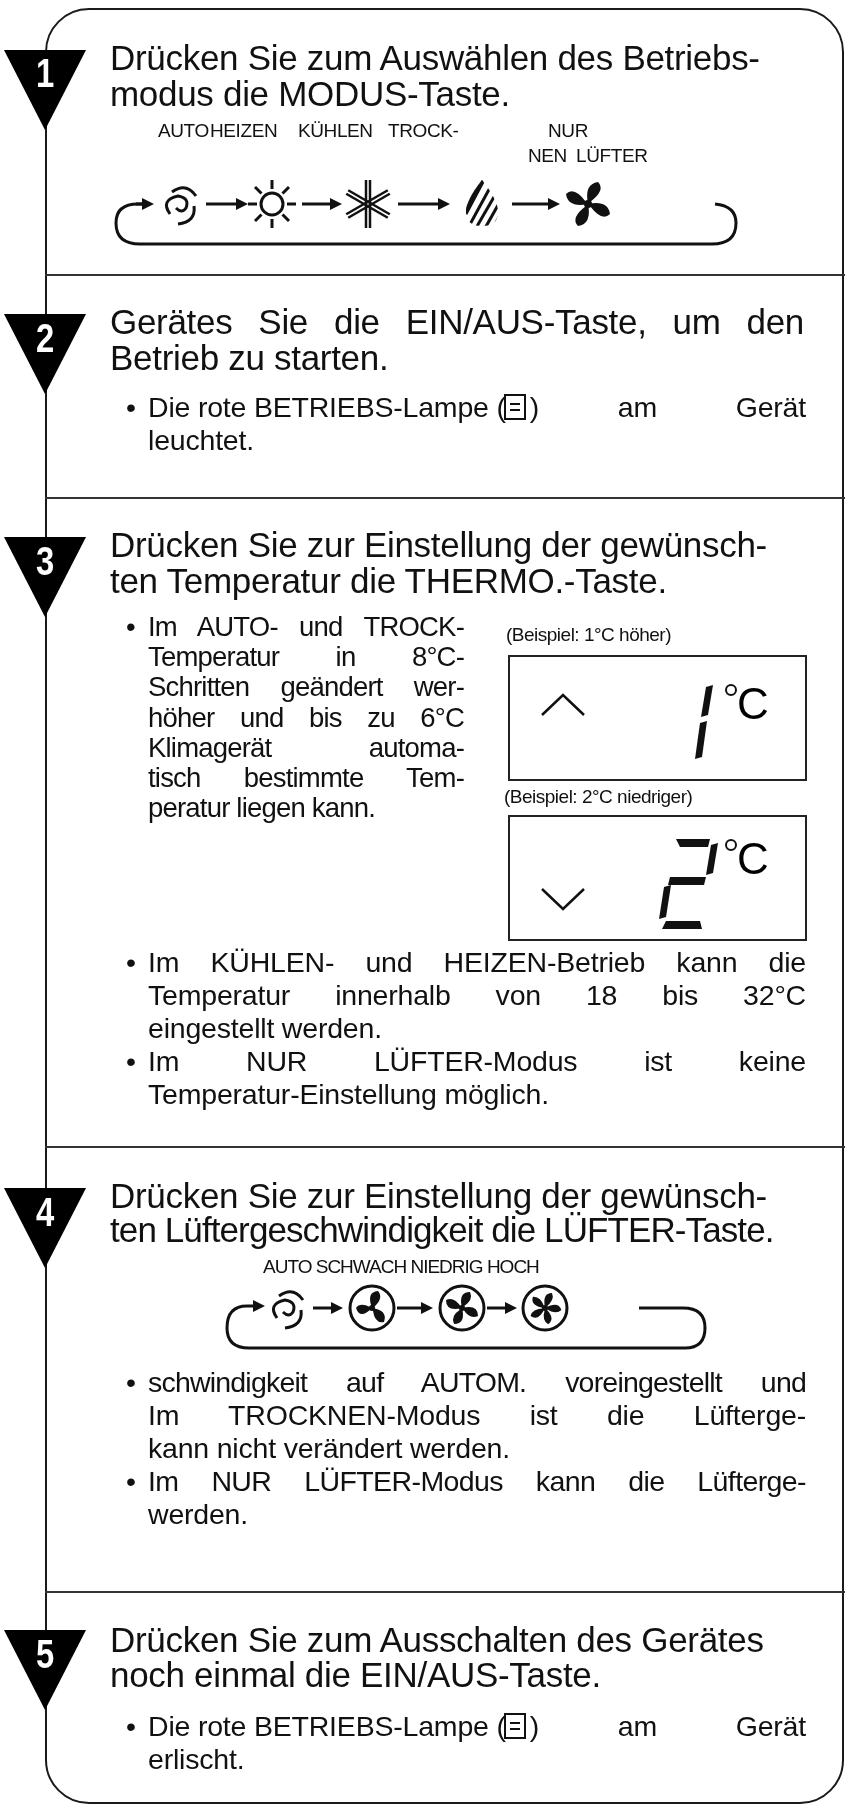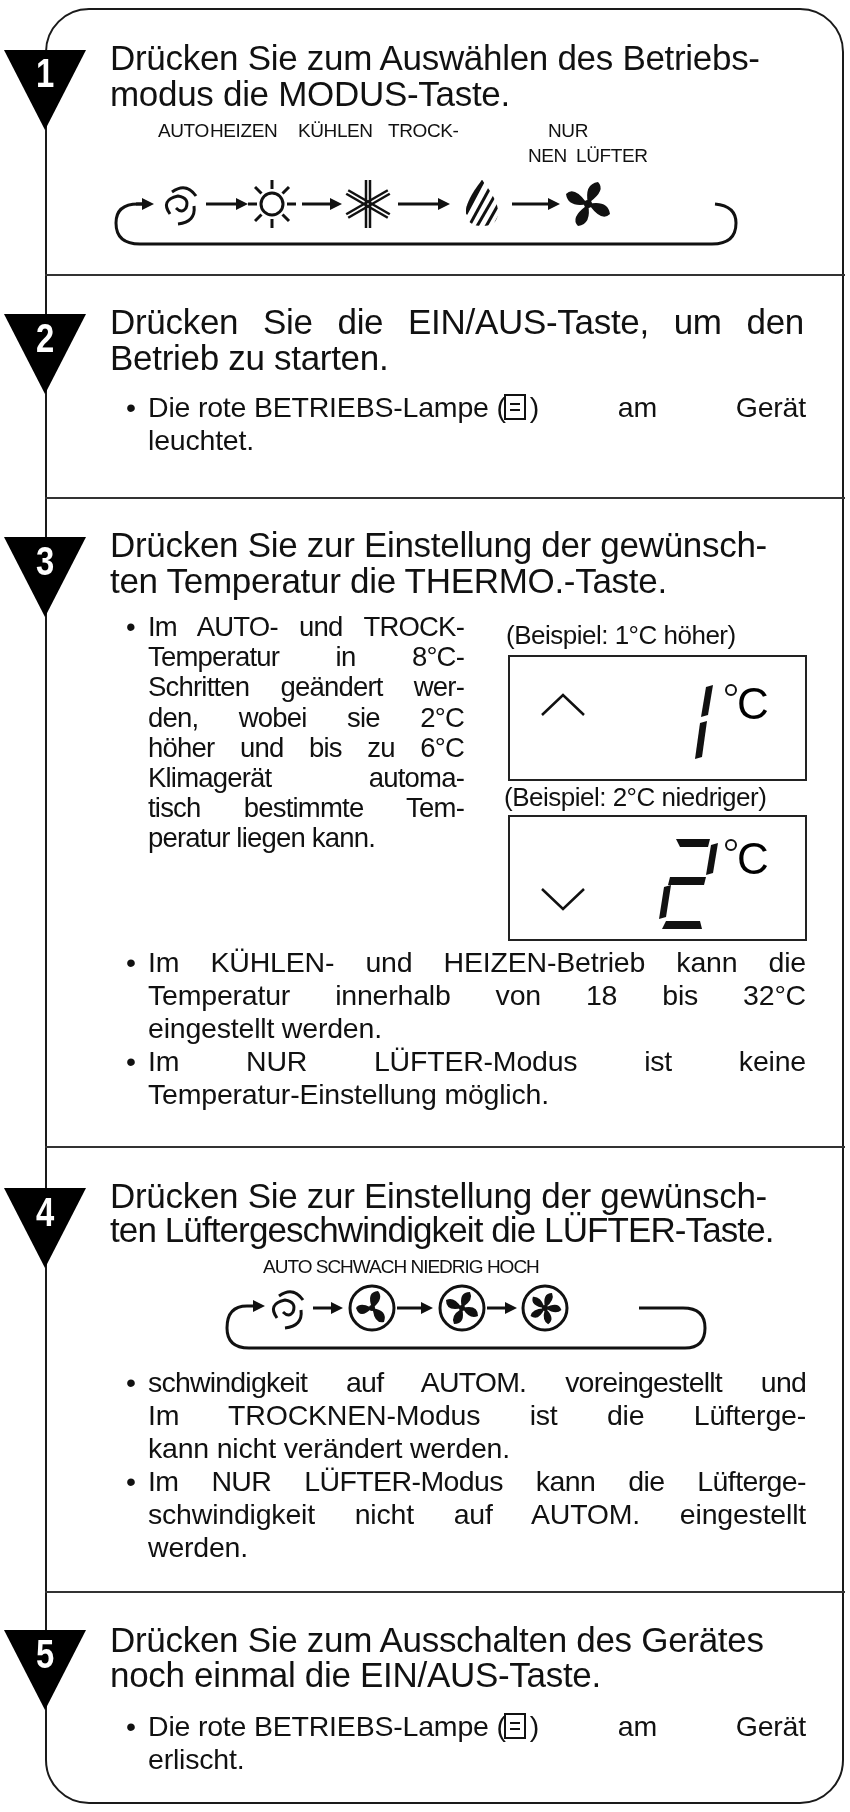--- a/index.html
+++ b/index.html
@@ -14,21 +14,21 @@
   .marker-num { position:absolute; left:4px; width:82px; text-align:center;
                 color:#fff; font-weight:bold; font-size:40px; line-height:46px;
                 transform:scaleX(0.82); }
   .text { position:absolute; font-size:35px; line-height:35px; letter-spacing:-0.3px; }
   .head { left:110px; width:700px; }
   .bullet { position:absolute; font-size:28.5px; line-height:33px; letter-spacing:-0.2px; }
   .bullet .dot { position:absolute; left:-22px; top:0; }
   .justify { text-align:justify; text-align-last:left; }
   .mode-label { position:absolute; font-size:19px; line-height:22px; letter-spacing:-0.4px; }
   .lcd { position:absolute; border:2px solid #222; box-sizing:border-box; }
-  .lcd-caption { position:absolute; font-size:26px; line-height:26px; letter-spacing:-0.5px; }
+  .lcd-caption { position:absolute; font-size:19px; line-height:26px; letter-spacing:-0.5px; }
   .icon { position:absolute; }
   svg { display:block; }
 </style>
 </head>
 <body>
 
 <div class="frame"></div>
 
 <div class="divider" style="top:274px"></div>
 <div class="divider" style="top:497px"></div>
@@ -117,21 +117,21 @@
       <path d="M0 0 Q20 -4 22 10 Q14 18 2 2 Z"></path>
       <path d="M0 0 Q4 20 -10 22 Q-18 14 -2 2 Z"></path>
       <path d="M0 0 Q-20 4 -22 -10 Q-14 -18 -2 -2 Z"></path>
     </g>
   </svg>
 </div>
 
 <div>
   <div class="marker" style="top:314px"></div>
   <div class="marker-num" style="top:315px">2</div>
-  <div class="text head justify" style="top:304px;width:694px;text-align-last:justify">Drücken Sie die EIN/AUS-Taste, um den</div>
+  <div class="text head justify" style="top:304px;width:694px;text-align-last:justify">Gerätes Sie die EIN/AUS-Taste, um den</div>
   <div class="text head" style="top:340px">Betrieb zu starten.</div>
   <div class="bullet" style="left:148px;top:391px;width:658px">
     <span class="dot">•</span>
     <div style="display:flex;justify-content:space-between">
       <span>Die rote BETRIEBS-Lampe (</span>
       <span style="display:inline-block;width:22px;height:26px;border:2.5px solid #111;box-sizing:border-box;position:relative;margin:3px 2px 0 -2px">
         <span style="position:absolute;left:4px;right:4px;top:7px;border-top:2.5px solid #111"></span>
         <span style="position:absolute;left:4px;right:4px;top:13px;border-top:2.5px solid #111"></span>
       </span>
       <span style="flex:1;display:flex;justify-content:space-between;padding-left:2px">
@@ -146,21 +146,20 @@
   <div class="marker" style="top:537px"></div>
   <div class="marker-num" style="top:538px">3</div>
   <div class="text head" style="top:527px">Drücken Sie zur Einstellung der gewünsch-</div>
   <div class="text head" style="top:563px">ten Temperatur die THERMO.-Taste.</div>
 
   <div class="bullet" style="left:148px;top:612px;width:316px;font-size:27.5px;line-height:30.2px;letter-spacing:-0.8px">
     <span class="dot">•</span>
     <div class="justify" style="text-align-last:justify">Im AUTO- und TROCK-</div>
     <div class="justify" style="text-align-last:justify">Temperatur in 8°C-</div>
     <div class="justify" style="text-align-last:justify">Schritten geändert wer-</div>
-    <div class="justify" style="text-align-last:justify">den, wobei sie 2°C</div>
     <div class="justify" style="text-align-last:justify">höher und bis zu 6°C</div>
     <div class="justify" style="text-align-last:justify">Klimagerät automa-</div>
     <div class="justify" style="text-align-last:justify">tisch bestimmte Tem-</div>
     <div>peratur liegen kann.</div>
   </div>
 
   <div class="lcd-caption" style="left:506px;top:622px">(Beispiel: 1°C höher)</div>
   <div class="lcd" style="left:508px;top:655px;width:299px;height:126px">
     <svg width="295" height="122" viewBox="0 0 295 122">
       <polyline points="32,58 53,38 74,58" fill="none" stroke="#111" stroke-width="2.5"></polyline>
@@ -260,21 +259,20 @@
 
   <div class="bullet" style="left:148px;top:1366px;width:658px">
     <span class="dot">•</span>
     <div class="justify" style="text-align-last:justify;letter-spacing:-0.8px">schwindigkeit auf AUTOM. voreingestellt und</div>
     <div class="justify" style="text-align-last:justify">Im TROCKNEN-Modus ist die Lüfterge-</div>
     <div>kann nicht verändert werden.</div>
   </div>
   <div class="bullet" style="left:148px;top:1465px;width:658px">
     <span class="dot">•</span>
     <div class="justify" style="text-align-last:justify;letter-spacing:-0.6px">Im NUR LÜFTER-Modus kann die Lüfterge-</div>
-    <div class="justify" style="text-align-last:justify">schwindigkeit nicht auf AUTOM. eingestellt</div>
     <div>werden.</div>
   </div>
 </div>
 
 <div>
   <div class="marker" style="top:1630px"></div>
   <div class="marker-num" style="top:1631px">5</div>
   <div class="text head" style="top:1622px">Drücken Sie zum Ausschalten des Gerätes</div>
   <div class="text head" style="top:1657px">noch einmal die EIN/AUS-Taste.</div>
   <div class="bullet" style="left:148px;top:1710px;width:658px">

